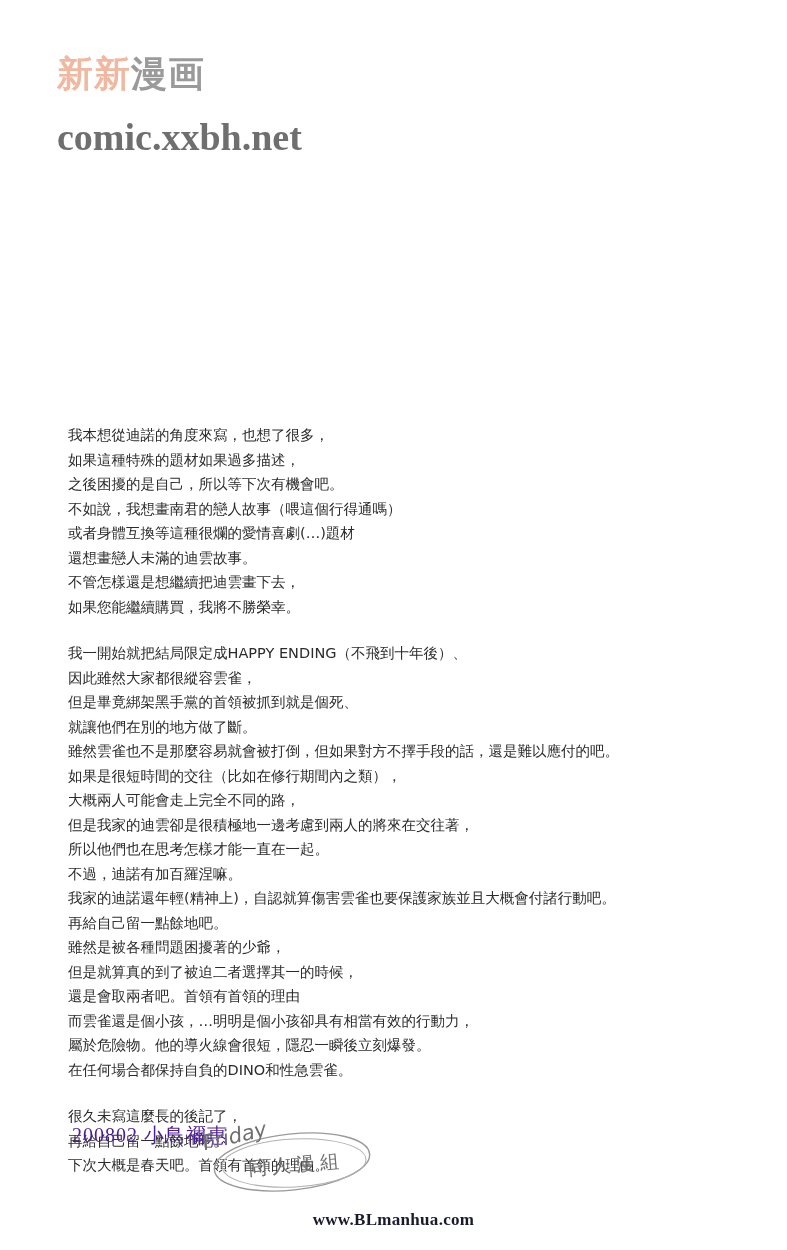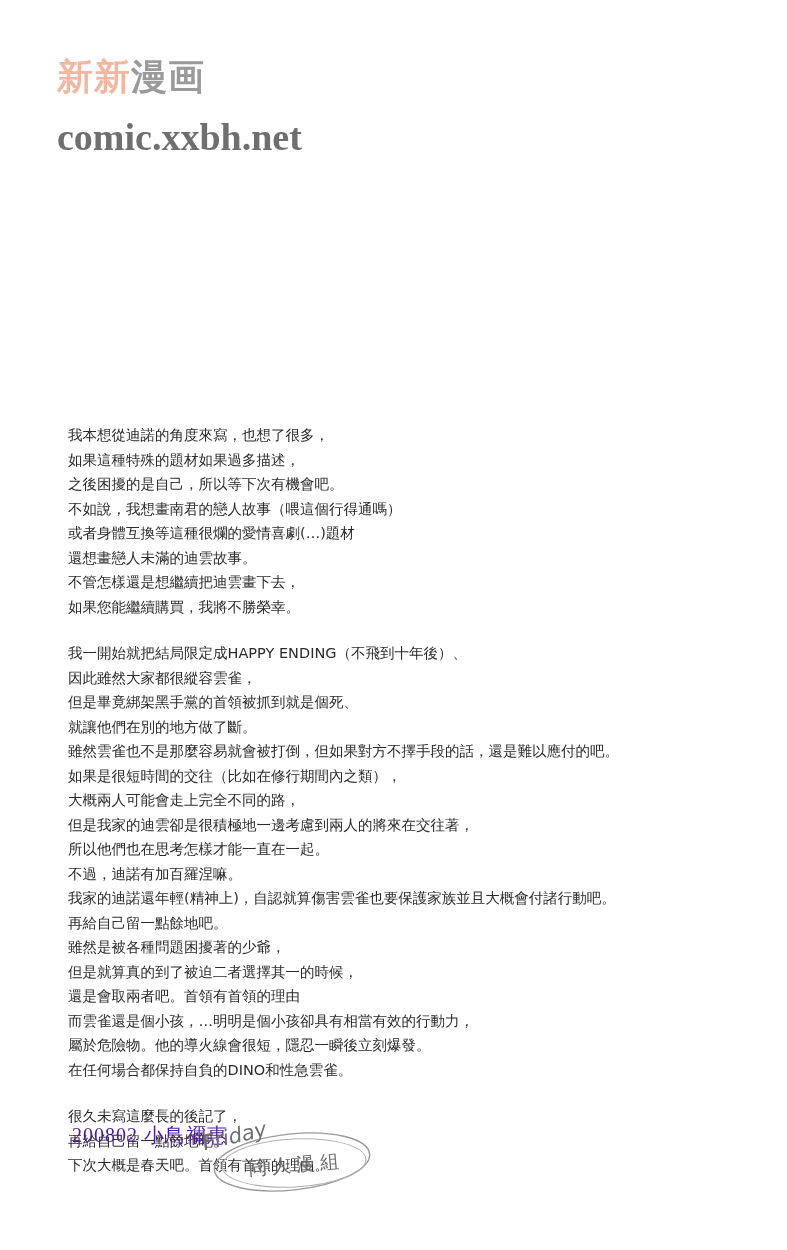--- a/index.html
+++ b/index.html
@@ -19,21 +19,21 @@
   }
 
   
   .watermark {
     position: absolute;
     left: 57px;
     top: 55px;
     user-select: none;
   }
   .wm-line1 {
-    font-family: Liberation Sans, sans-serif;
+    font-family: Liberation Mono, monospace;
     font-size: 36px;
     font-weight: 700;
     letter-spacing: 1px;
     line-height: 44px;
     white-space: nowrap;
   }
   .wm-red { color: #f0b8a0; }
   .wm-gray { color: #9a9a9a; }
   .wm-line2 {
     font-family: "Liberation Serif", serif;
@@ -180,14 +180,15 @@
 
   <div class="stamp">
     <svg width="200" height="76" viewBox="0 0 200 76" fill="none" aria-hidden="true">
       <ellipse cx="96" cy="40" rx="78" ry="28" stroke="#9a9a9a" stroke-width="1.4" fill="none" transform="rotate(-6 96 40)"></ellipse>
       <ellipse cx="98" cy="41" rx="72" ry="24" stroke="#b0b0b0" stroke-width="1" fill="none" transform="rotate(-3 98 41)"></ellipse>
     </svg>
     <div class="stamp-text-top">Friday</div>
     <div class="stamp-text-bottom">同人漫組</div>
   </div>
 
+  <div class="footer">www.BLmanhua.com</div>
 
 </div>
 
 </body></html>

